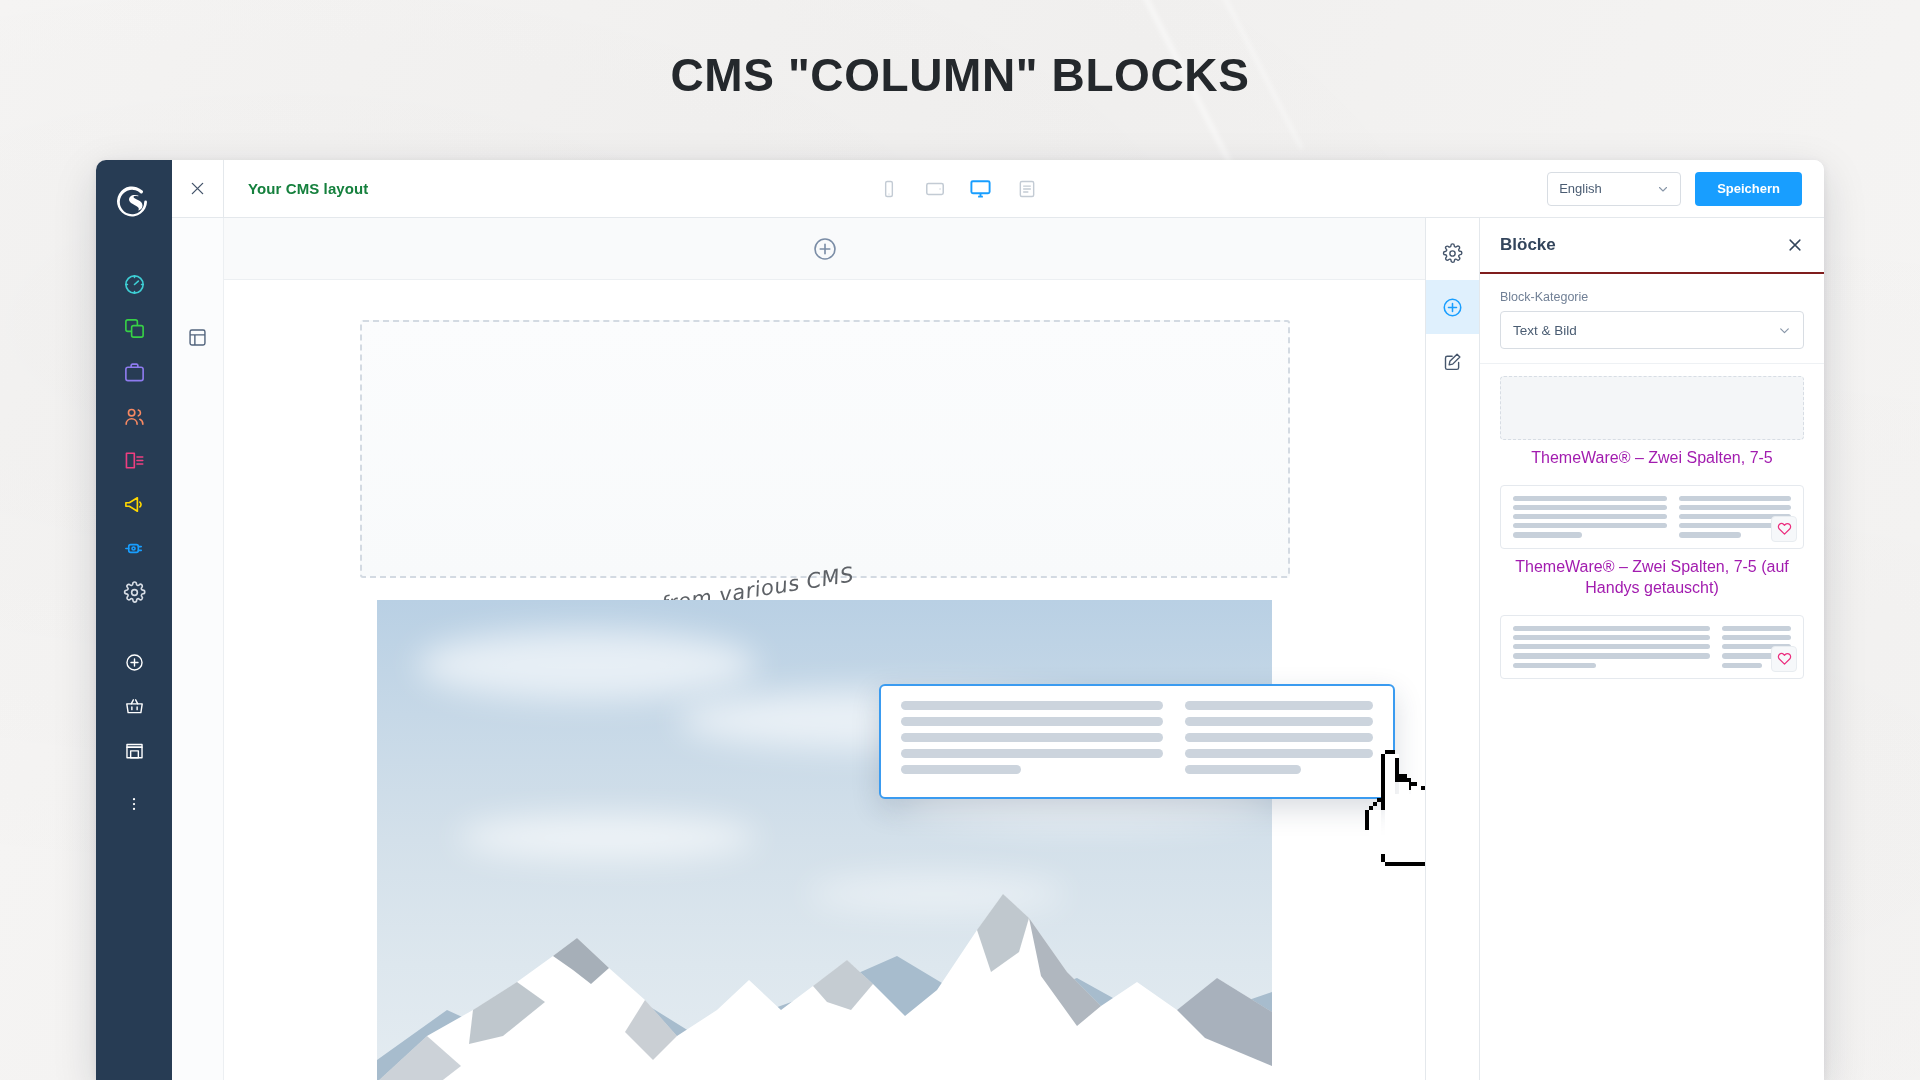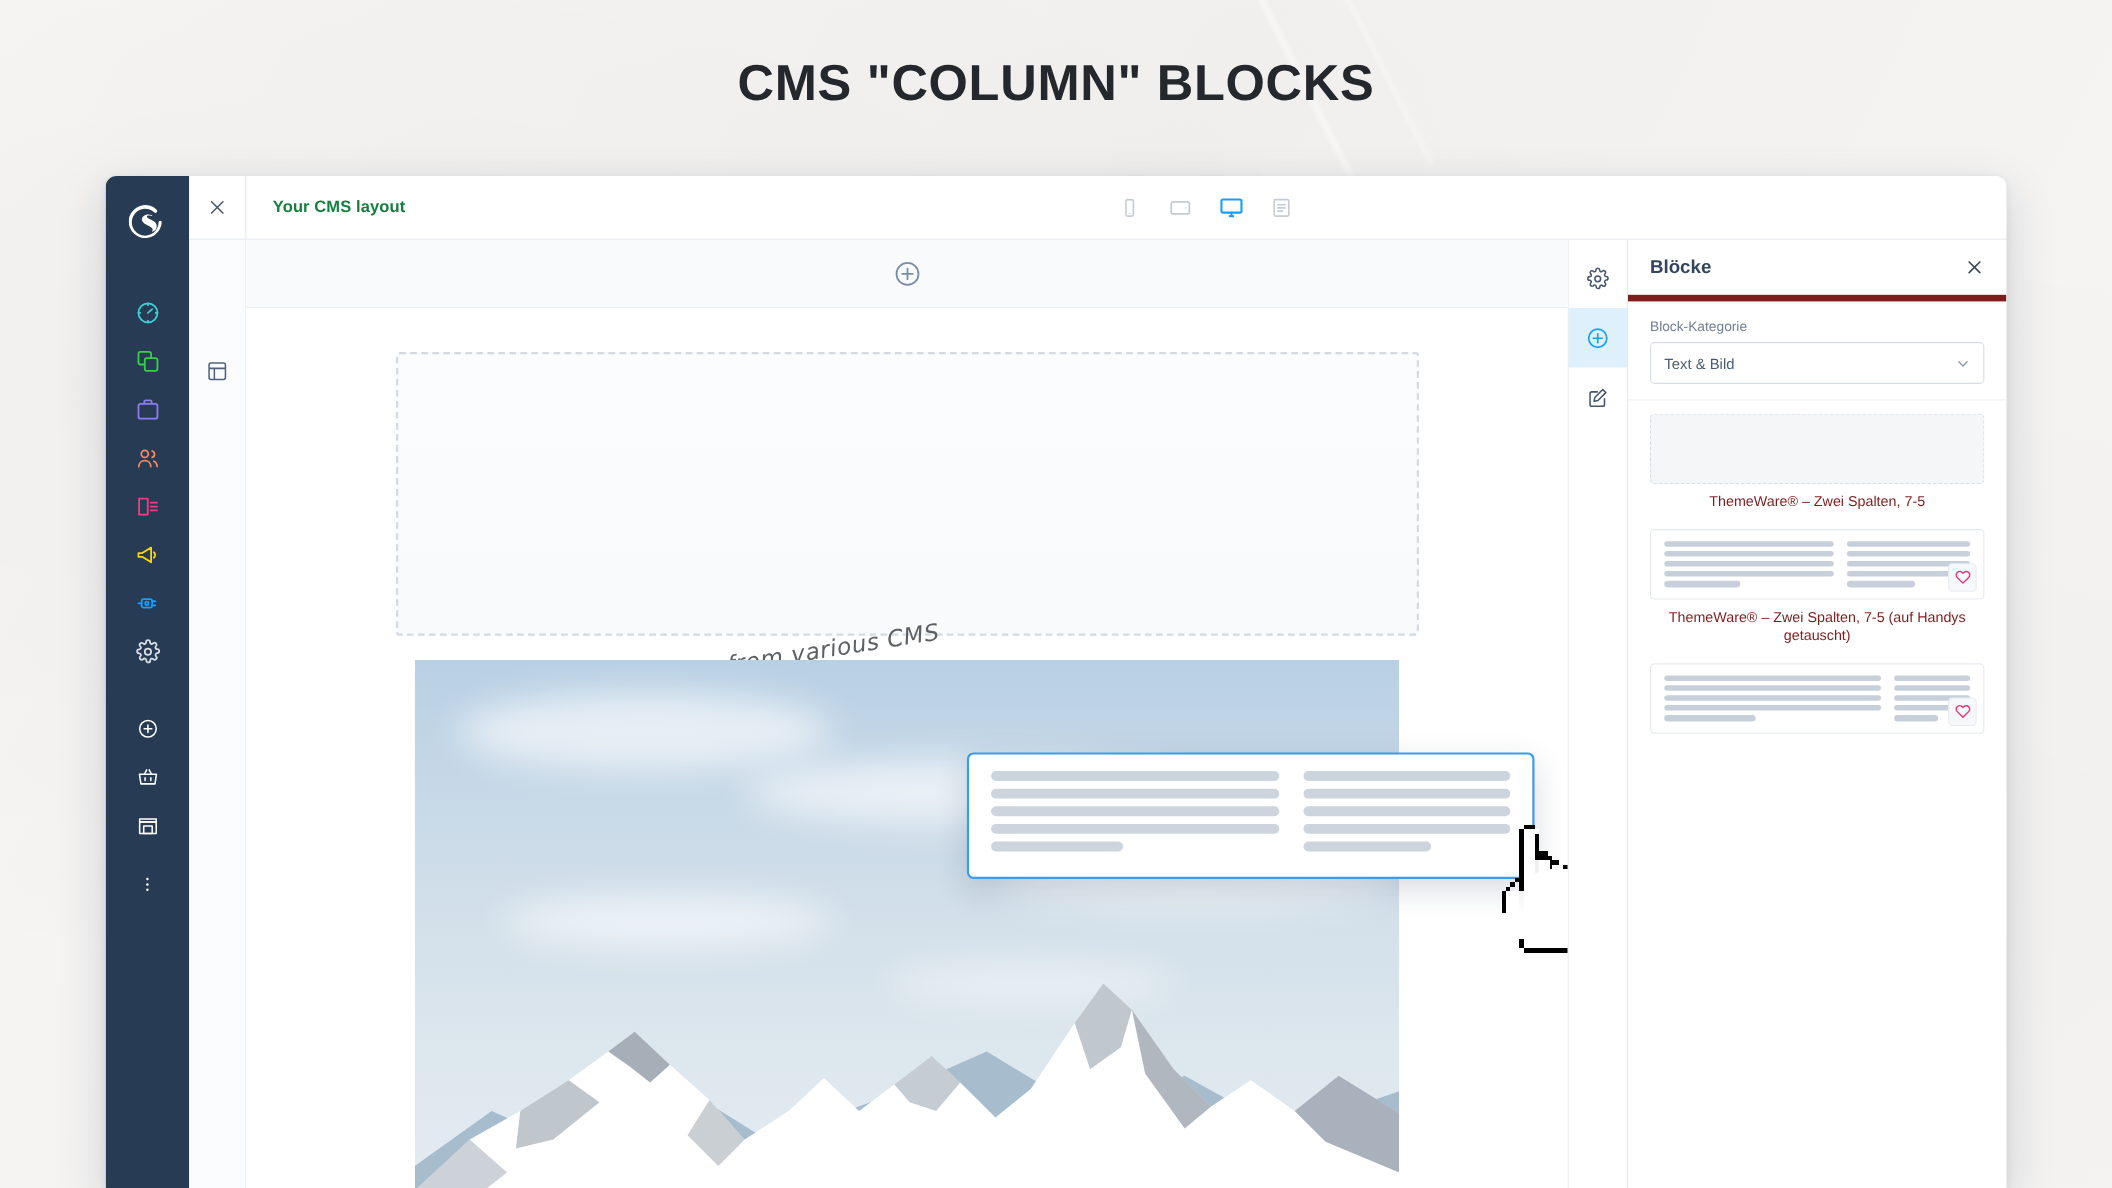--- a/index.html
+++ b/index.html
@@ -228,21 +228,21 @@
     width: 345px; flex: 0 0 345px;
     background: #fff;
     border-left: 1px solid #e4e8ec;
     display: flex; flex-direction: column;
     min-height: 0;
   }
   .panel-head {
     height: 56px; flex: 0 0 56px;
     display: flex; align-items: center; justify-content: space-between;
     padding: 0 20px;
-    border-bottom: 6px solid #7f1d1d;
+    border-bottom: 2px solid #7f1d1d;
   }
   .panel-title { font-size: 17px; font-weight: 700; color: #33455c; }
   .panel-close { cursor: pointer; display: flex; }
 
   .panel-filter { padding: 16px 20px 14px 20px; border-bottom: 1px solid #eef1f4; }
   .filter-label { font-size: 12.5px; color: #718096; margin-bottom: 7px; }
   .filter-select {
     height: 38px;
     border: 1px solid #d8dde3; border-radius: 4px;
     display: flex; align-items: center; justify-content: space-between;
@@ -271,22 +271,22 @@
   .heart {
     position: absolute; right: 6px; bottom: 6px;
     width: 26px; height: 26px;
     background: #f6f8fa; border: 1px solid #e8ecf0; border-radius: 4px;
     display: flex; align-items: center; justify-content: center;
     cursor: pointer;
   }
   .block-label {
     margin-top: 7px;
     text-align: center;
-    font-size: 13px;
-    color: #7f1d1d;
+    font-size: 16px;
+    color: #a21caf;
     line-height: 1.35;
   }
 
   
   .handnote {
     position: absolute;
     left: 330px; top: 300px;
     width: 330px;
     transform: rotate(-9deg);
     font-family: "DejaVu Sans", sans-serif;
@@ -451,20 +451,29 @@
           </svg>
         </div>
         <div class="dev-btn">
           <svg width="20" height="20" viewBox="0 0 24 24" fill="none" stroke="#c3cbd4" stroke-width="1.7" stroke-linejoin="round" stroke-linecap="round">
             <rect x="4" y="3" width="16" height="18" rx="1.8"></rect>
               <path d="M8 8.5h8M8 12h8M8 15.5h5"></path>
           </svg>
         </div>
       </div>
 
+      <div class="topbar-right">
+        <div class="lang-select">
+          <span>English</span>
+          <svg width="12" height="12" viewBox="0 0 24 24" fill="none" stroke="#8896a8" stroke-width="2.2" stroke-linecap="round" stroke-linejoin="round">
+              <path d="M5 9l7 7 7-7"></path>
+            </svg>
+        </div>
+        <button class="save-btn">Speichern</button>
+      </div>
     </div>
 
     <div class="workarea">
 
       <div class="sidestrip">
         <div class="strip-btn">
           <svg width="21" height="21" viewBox="0 0 24 24" fill="none" stroke="#51637c" stroke-width="1.6" stroke-linejoin="round">
             <rect x="3.5" y="3.5" width="17" height="17" rx="2"></rect>
               <path d="M3.5 9h17M9 9v11.5"></path>
           </svg>

